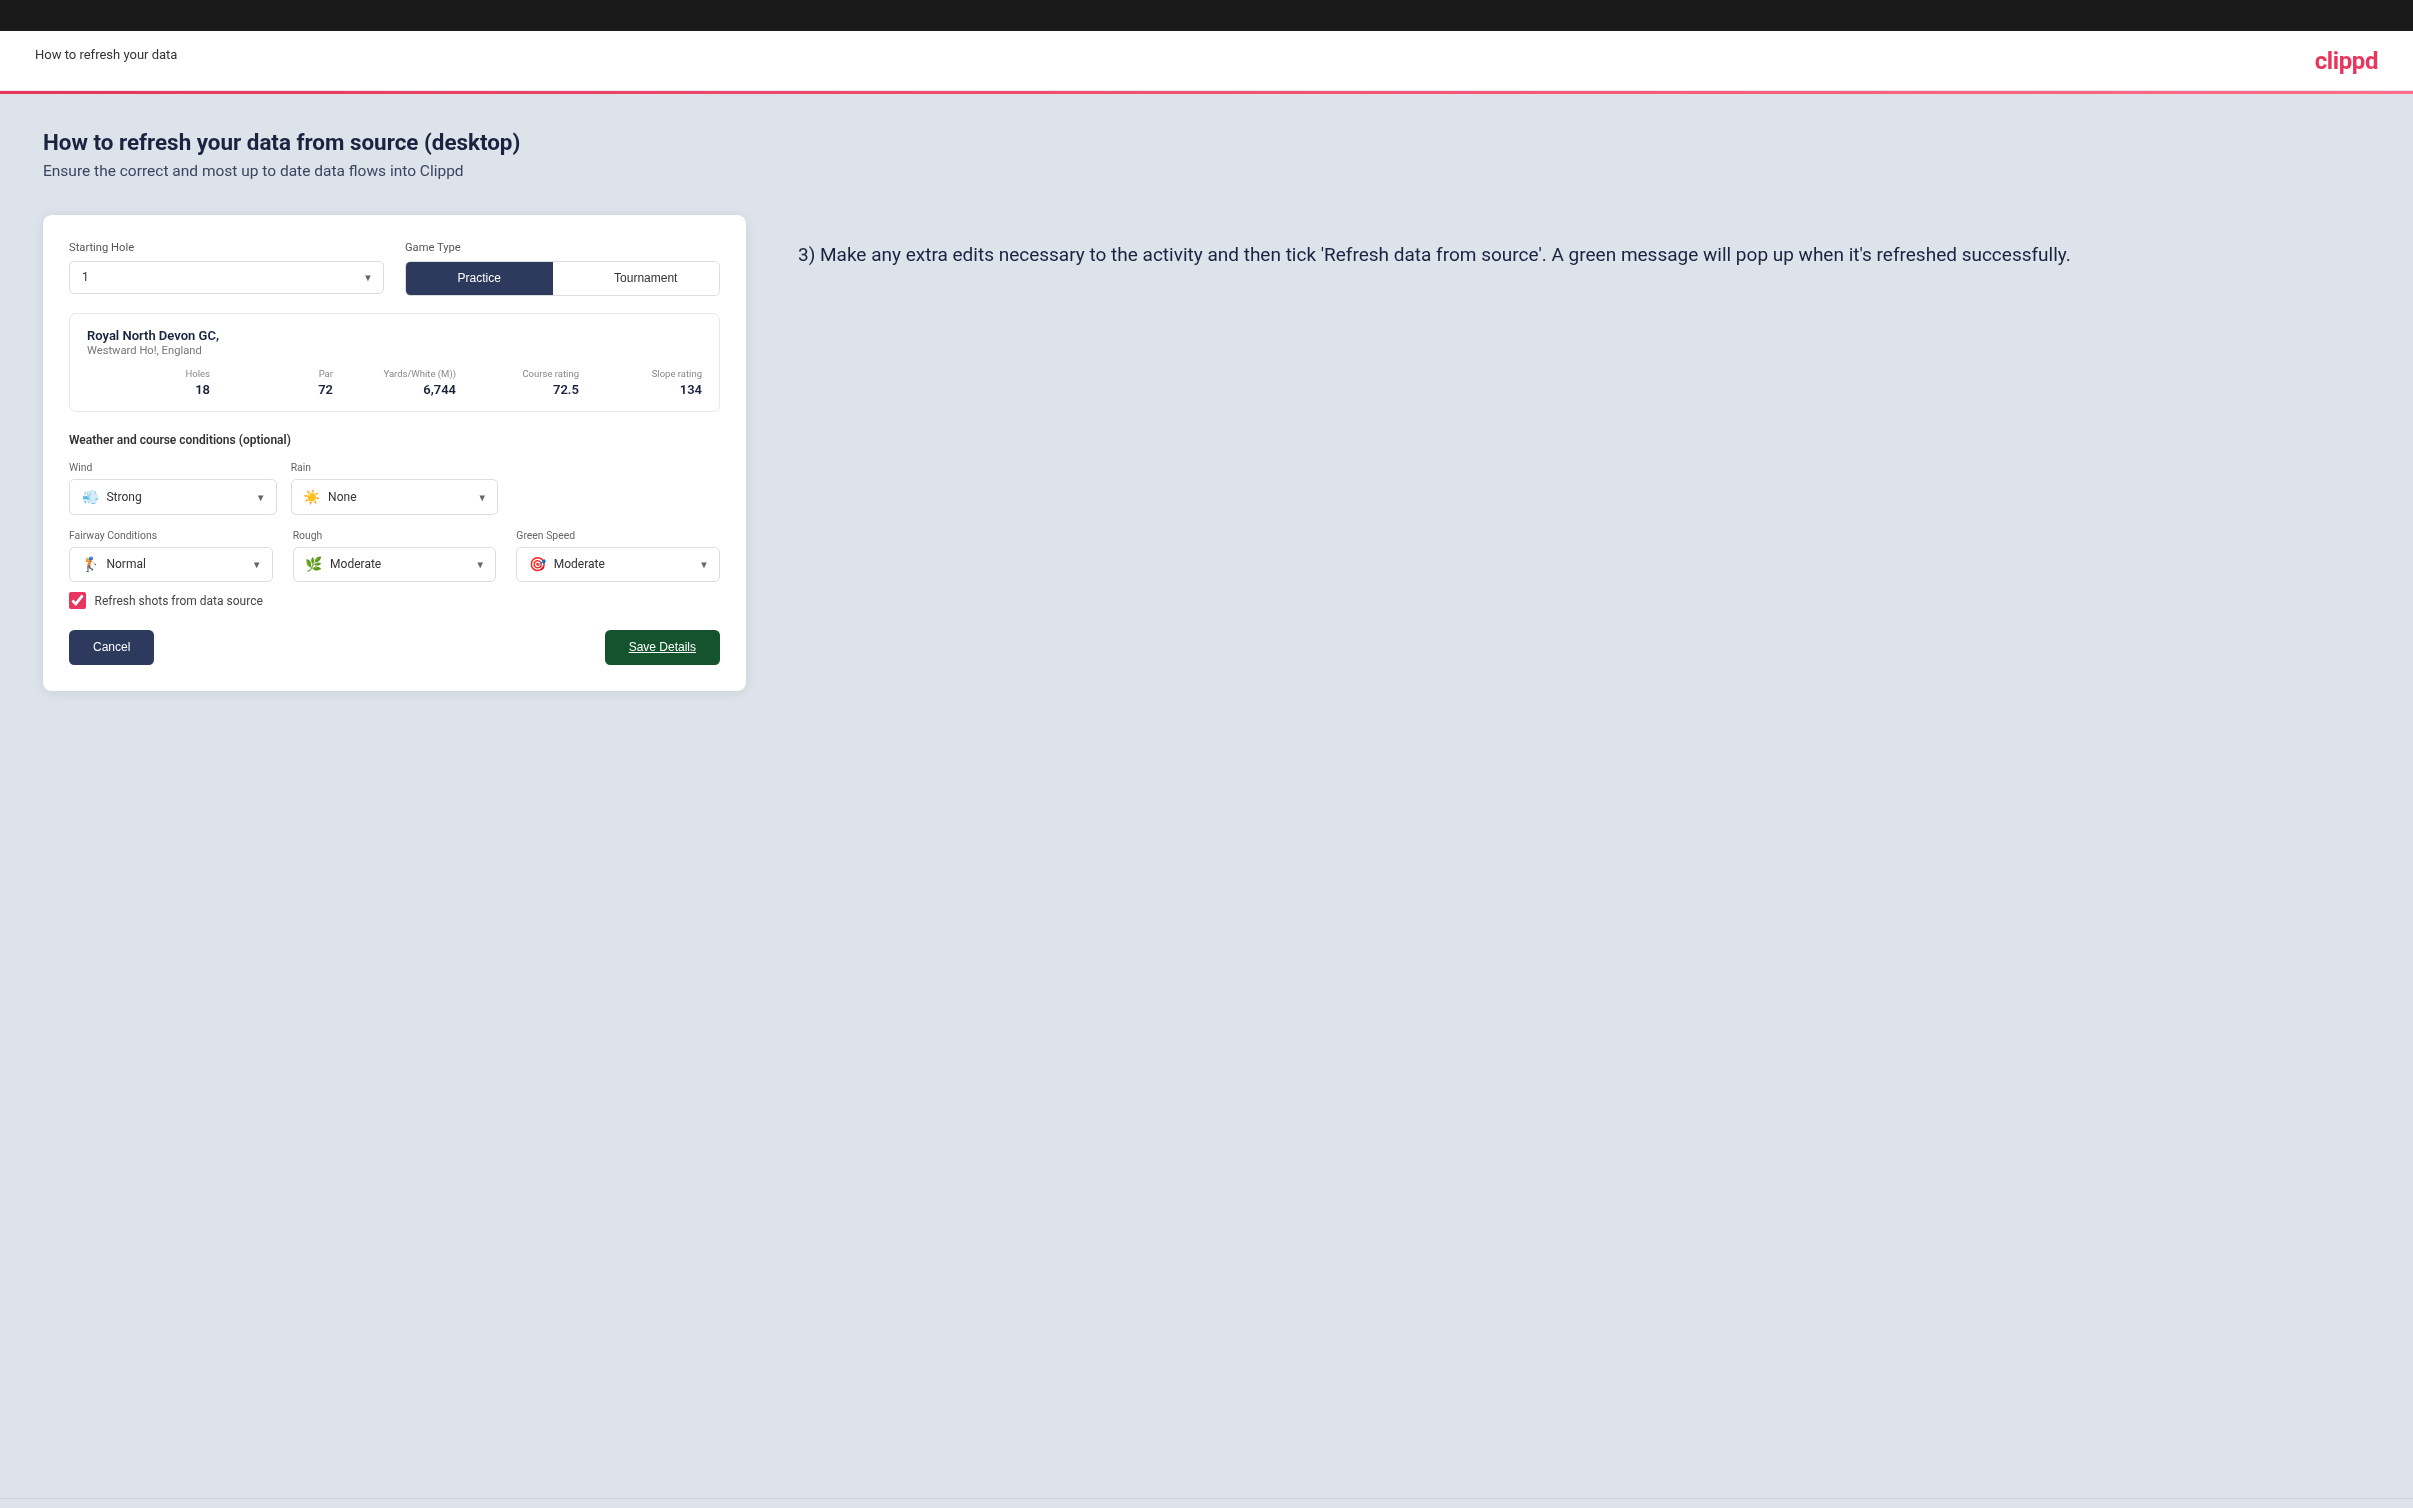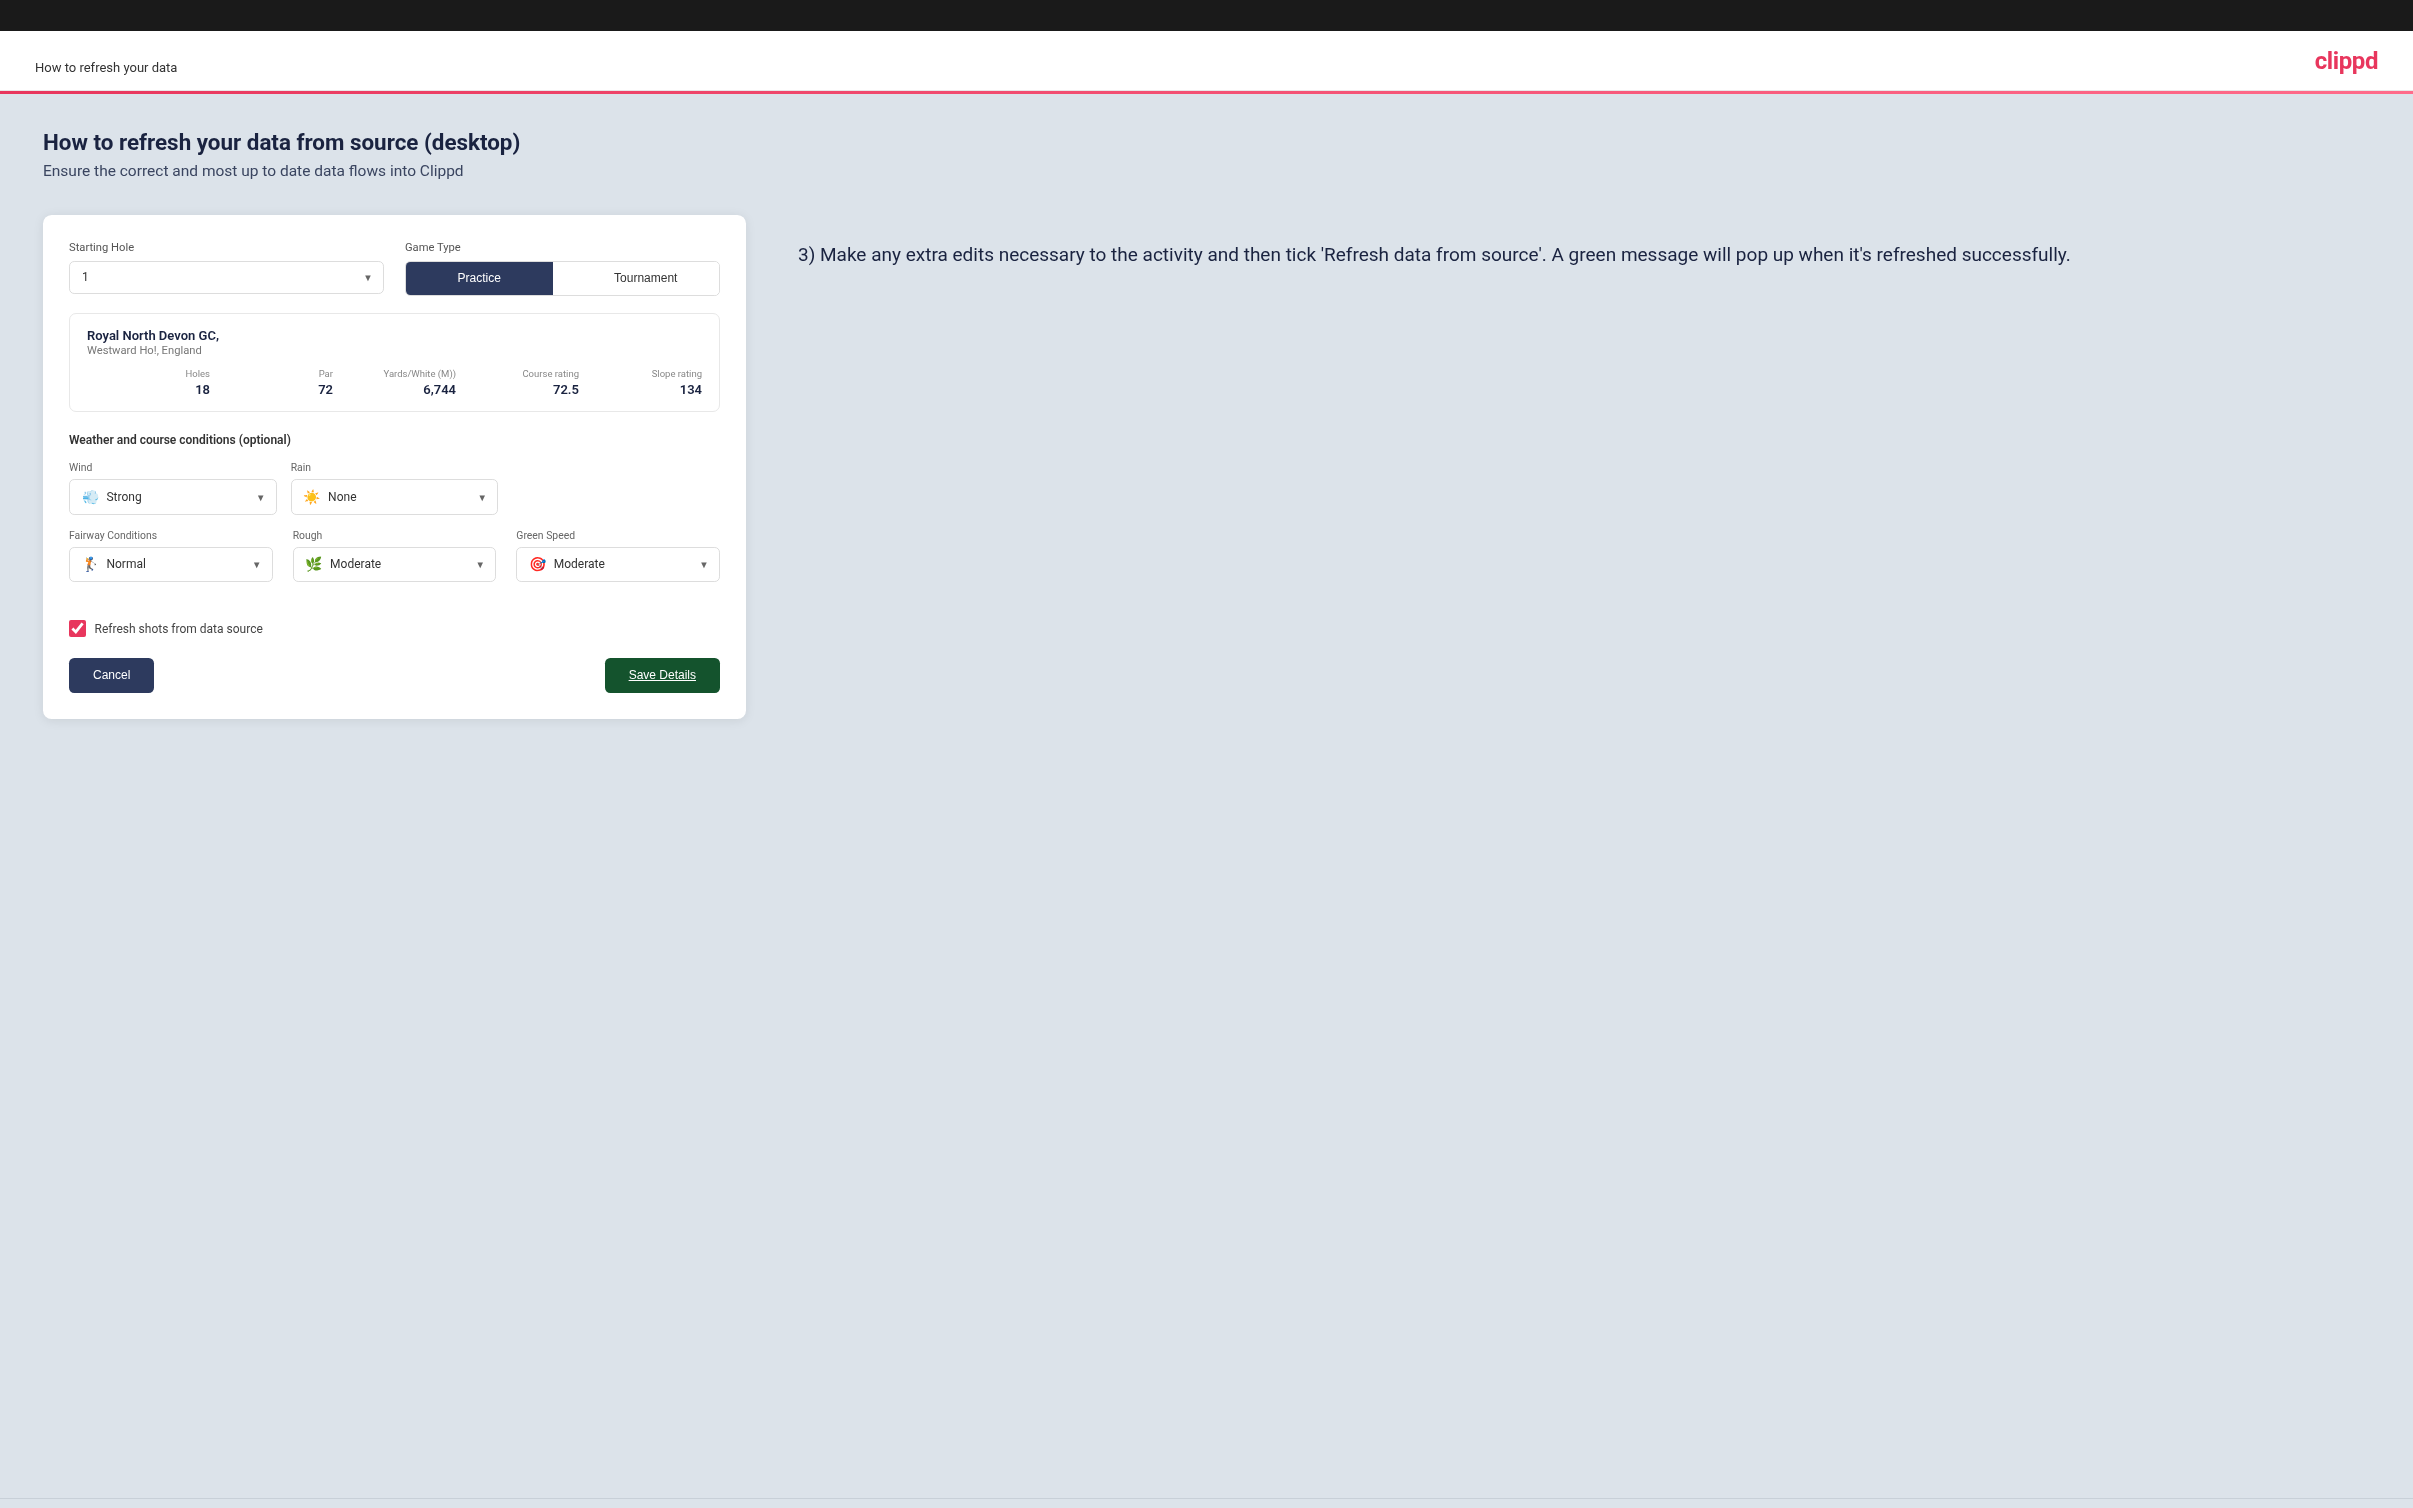--- a/index.html
+++ b/index.html
@@ -11,21 +11,21 @@
 
     .top-bar {
       background: #1a1a1a;
       height: 31px;
     }
 
     .header {
       background: #ffffff;
       padding: 15.5px 35px;
       display: flex;
-      align-items: flex-end;
+      align-items: flex-start;
       justify-content: space-between;
       border-bottom: 1.7px solid #e8e8e8;
     }
 
     .header-title {
       font-size: 13px;
       color: #333;
       font-weight: 400;
     }
 
@@ -204,21 +204,21 @@
 
     .conditions-grid {
       display: flex;
       gap: 14px;
       margin-bottom: 14px;
     }
 
     .conditions-row2 {
       display: flex;
       gap: 20px;
-      margin-bottom: 38px;
+      margin-bottom: 10px;
       justify-content: center;
     }
 
     .condition-group {
       flex: 1;
     }
 
     .condition-label {
       font-size: 10.4px;
       color: #666;

